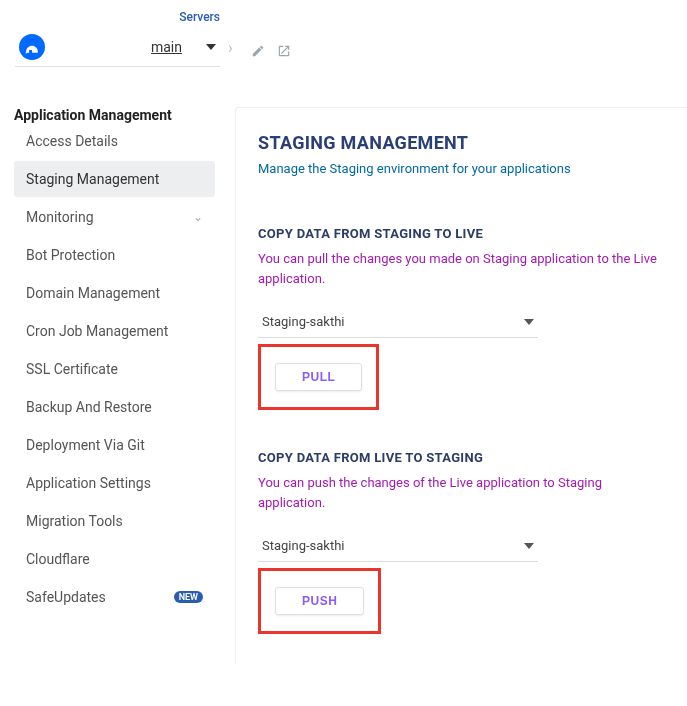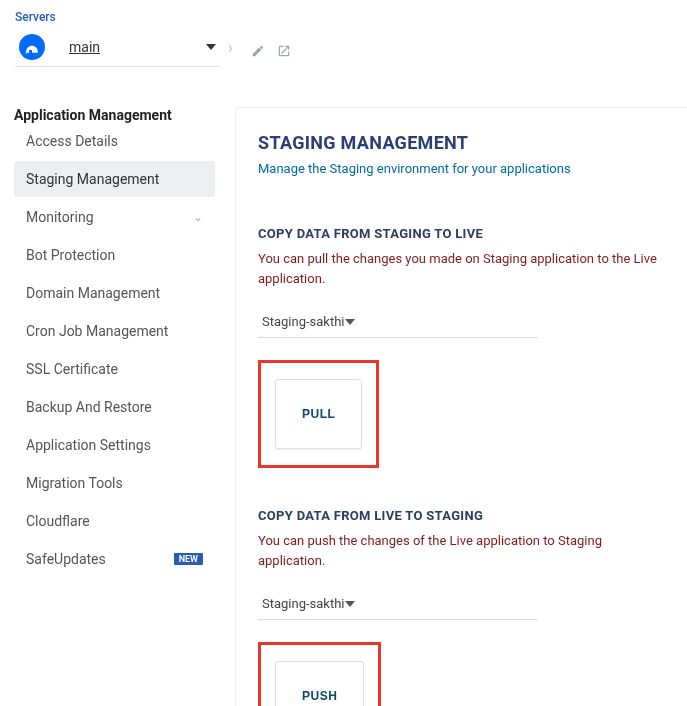--- a/index.html
+++ b/index.html
@@ -10,20 +10,21 @@
     width: 687px;
     height: 706px;
     overflow: hidden;
   }
   .top-row {
     display: flex;
     padding: 10px 0 0 15px;
   }
   .breadcrumb-col {
     width: 205px;
+    text-align: right;
   }
   .breadcrumb-col.apps {
     margin-left: 15px;
   }
   .bc-label {
     color: #2a5db0;
     font-size: 12px;
     font-weight: 500;
     margin-bottom: 4px;
   }
@@ -107,21 +108,21 @@
   .side-item .exp {
     color:#aaa;
     font-size:12px;
   }
   .badge {
     background:#2a5db0;
     color:#fff;
     font-size:9px;
     font-weight:600;
     padding:1px 5px;
-    border-radius:1px;
+    border-radius:6px;
     margin-left:6px;
   }
   .main {
     flex:1;
     border-top: 1px solid #eee;
     border-left: 1px solid #eee;
     border-radius: 3px 0 0 0;
     padding: 24px 22px 30px 22px;
     margin-left: 20px;
   }
@@ -139,59 +140,59 @@
   }
   .section-title {
     font-size: 13px;
     font-weight:700;
     color:#2b3d63;
     letter-spacing:0.3px;
     margin-bottom:8px;
   }
   .section-desc {
     font-size:13px;
-    color:#7f1d1d;
+    color:#a21caf;
     line-height:1.5;
     margin-bottom: 18px;
     max-width: 400px;
   }
   .dropdown {
     display:flex;
     align-items:center;
-    justify-content:flex-start;
+    justify-content:space-between;
     width: 280px;
     border-bottom:1px solid #ddd;
     padding: 8px 4px;
     font-size:13px;
     color:#444;
     cursor:pointer;
-    margin-bottom:22px;
+    margin-bottom:6px;
   }
   .dropdown .dd-caret {
     width:0;height:0;
     border-left:5px solid transparent;
     border-right:5px solid transparent;
     border-top:6px solid #555;
   }
   .highlight-box {
     border: 3px solid #e8352e;
     padding: 16px 14px;
     display:inline-block;
     margin-bottom: 40px;
   }
   .btn {
     background:#fff;
     border:1px solid #e0e0e0;
     border-radius:3px;
     box-shadow: 0 1px 2px rgba(0,0,0,0.08);
-    padding: 27px 26px;
+    padding: 6px 26px;
     font-size:12px;
     font-weight:700;
     letter-spacing:0.5px;
-    color:#0c4a6e;
+    color:#8b5cf6;
     cursor:pointer;
   }
   svg { display:block; }
 </style>
 </head>
 <body>
 
 <div class="top-row">
   <div class="breadcrumb-col">
     <div class="bc-label">Servers</div>
@@ -244,20 +245,23 @@
     <div class="side-item">
         <span>Cron Job Management</span>
       </div>
     <div class="side-item">
         <span>SSL Certificate</span>
       </div>
     <div class="side-item">
         <span>Backup And Restore</span>
       </div>
     <div class="side-item">
+        <span>Deployment Via Git</span>
+      </div>
+    <div class="side-item">
         <span>Application Settings</span>
       </div>
     <div class="side-item">
         <span>Migration Tools</span>
       </div>
     <div class="side-item">
         <span>Cloudflare</span>
       </div>
     <div class="side-item">
         <span>SafeUpdates</span>

